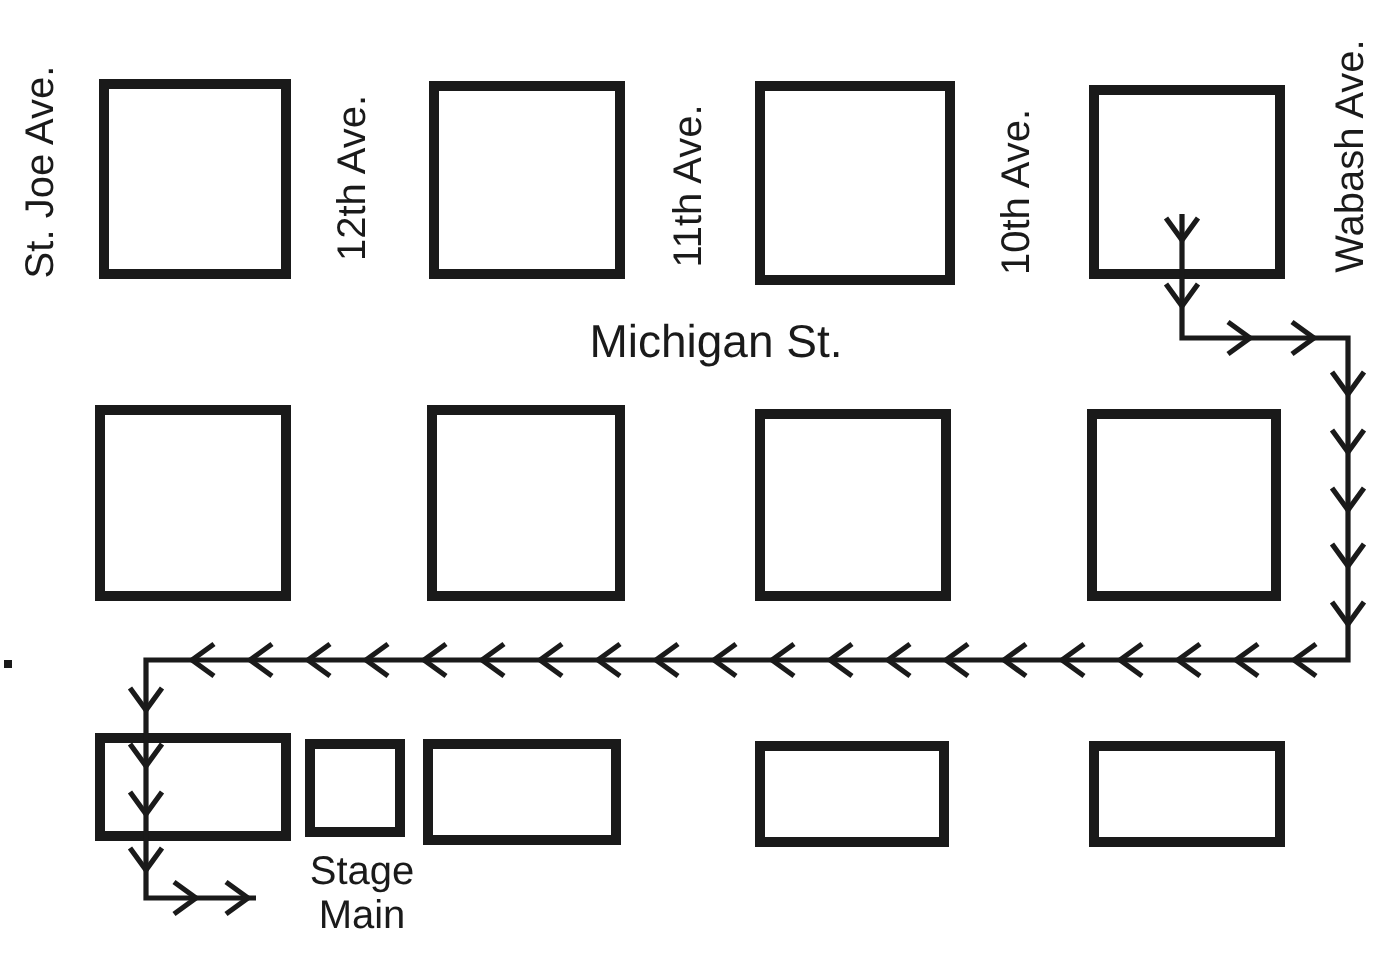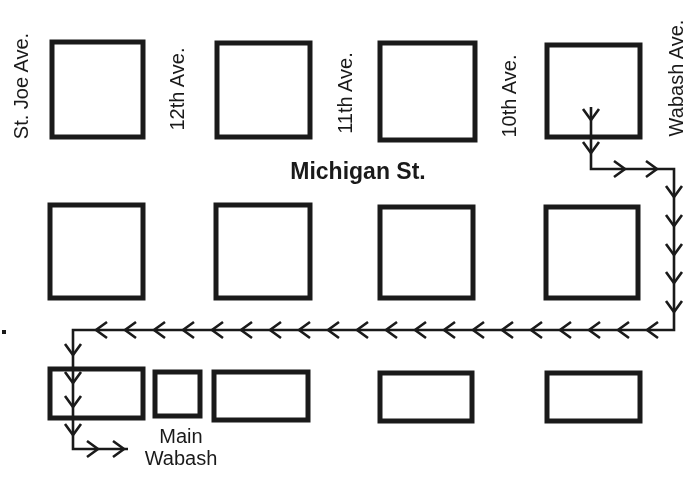--- a/index.html
+++ b/index.html
@@ -32,21 +32,20 @@
     font-size: 20px;
     transform: translate(-50%, -50%) rotate(-90deg);
   }
   #ave-0 { left: 21px;  top: 86px; }
   #ave-1 { left: 177px; top: 89px; }
   #ave-2 { left: 345px; top: 93px; }
   #ave-3 { left: 509px; top: 96px; }
   #ave-4 { left: 676px; top: 78px; }
   .street {
     font-size: 23px;
-    font-weight: bold;
   }
   #street-0 { left: 358px; top: 171px; }
   #street-1 { left: 347px; top: 353px; }
   .stage-label {
     left: 181px;
     top: 447px;
     font-size: 20px;
     line-height: 22px;
     text-align: center;
   }
@@ -111,17 +110,17 @@
 
   <div class="label ave" id="ave-0">St. Joe Ave.</div>
   <div class="label ave" id="ave-1">12th Ave.</div>
   <div class="label ave" id="ave-2">11th Ave.</div>
   <div class="label ave" id="ave-3">10th Ave.</div>
   <div class="label ave" id="ave-4">Wabash Ave.</div>
 
   <div class="label street" id="street-0">Michigan St.</div>
 
   <div class="label stage-label">
+    <div>Stage</div>
     <div>Main</div>
-    <div>Wabash</div>
   </div>
 
 </div>
 
 </body></html>

